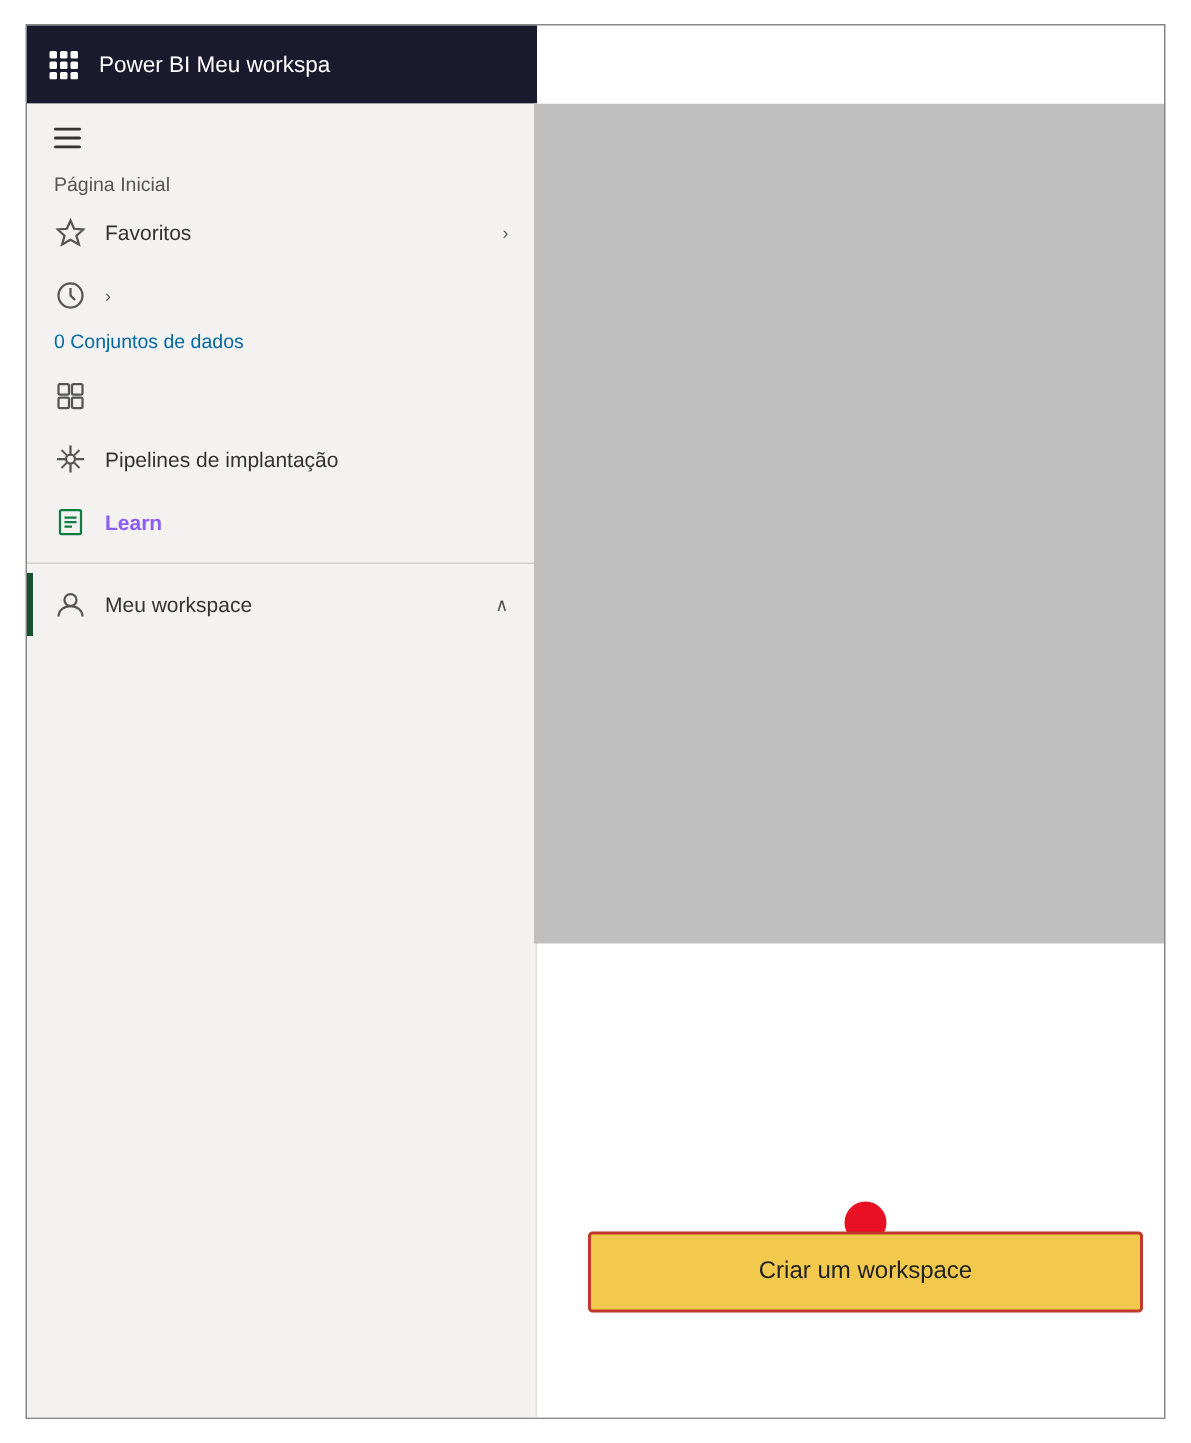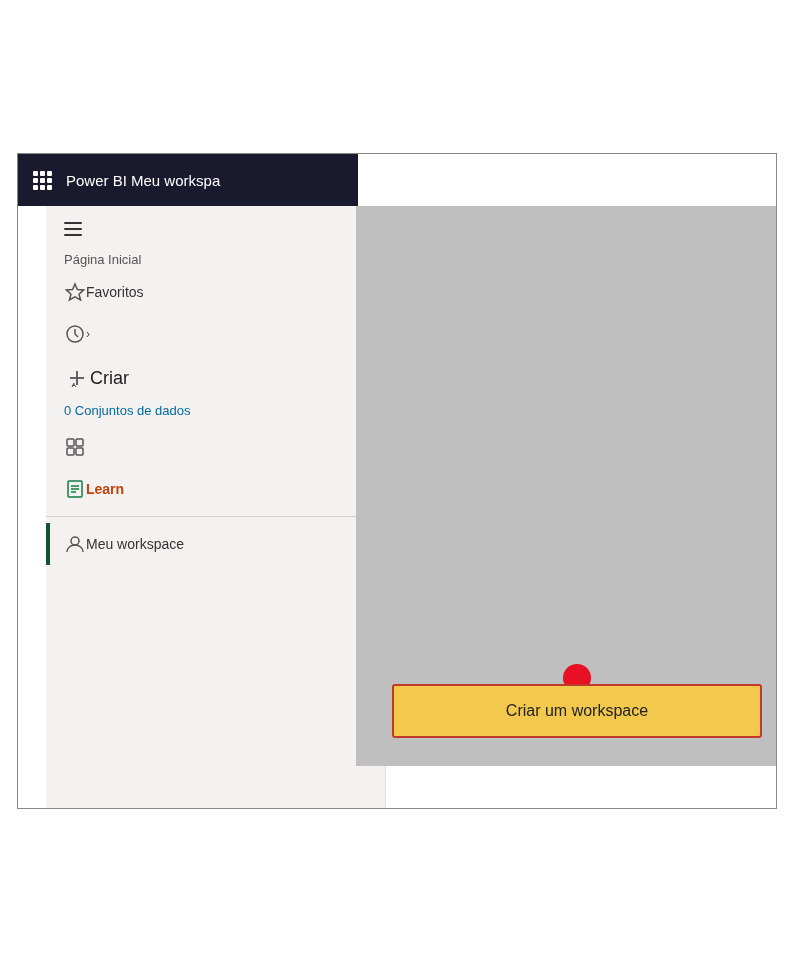--- a/index.html
+++ b/index.html
@@ -8,21 +8,21 @@
       font-family: 'Segoe UI', Arial, sans-serif;
       width: 794px;
       height: 962px;
       display: flex;
       align-items: center;
       justify-content: center;
     }
     .outer-border {
       border: 1.5px solid #888;
       width: 760px;
-      height: 656px;
+      height: 930px;
       position: relative;
       background: #fff;
       display: flex;
       flex-direction: column;
       justify-content: flex-end;
     }
     
     .header {
       background: #1a1a2e;
       height: 52px;
@@ -54,42 +54,41 @@
     
     .sidebar {
       width: 340px;
       background: #f3f2f1;
       flex-shrink: 0;
       display: flex;
       flex-direction: column;
       border-right: 1px solid #e0e0e0;
       height: 100%;
       overflow: hidden;
-      margin-left: 28px;
     }
     .hamburger-btn {
       padding: 16px 18px 8px 18px;
       cursor: pointer;
       color: #333;
       font-size: 18px;
       width: fit-content;
     }
     .nav-section-label {
       padding: 8px 18px 4px 18px;
       font-size: 13px;
       color: #555;
     }
     .nav-item {
       display: flex;
       align-items: center;
       padding: 10px 18px;
       cursor: pointer;
       color: #333;
       font-size: 14px;
-      gap: 0;
+      gap: 12px;
       position: relative;
       transition: background 0.1s;
     }
     .nav-item .nav-label {
       flex: 1;
     }
     .nav-item .chevron {
       color: #555;
       font-size: 12px;
     }
@@ -229,57 +228,56 @@
       <div class="nav-item">
         <span class="nav-icon">
           <svg width="20" height="20" viewBox="0 0 20 20" fill="none" stroke="#555" stroke-width="1.5">
             <circle cx="10" cy="10" r="8"></circle>
             <polyline points="10,5 10,10 13,13"></polyline>
           </svg>
         </span>
         <span class="chevron">›</span>
       </div>
 
-      <div class="nav-item criar">
-        <span class="nav-icon">
-          <svg width="26" height="26" viewBox="0 0 26 26" fill="none" stroke="#555" stroke-width="1.8">
-            <line x1="13" y1="6" x2="13" y2="20"></line>
-            <line x1="6" y1="13" x2="20" y2="13"></line>
-
-            <polyline points="10,18 8,22 10,20 12,22" fill="#555" stroke="#555" stroke-width="1"></polyline>
-          </svg>
-        </span>
-        <span class="nav-label">Criar</span>
-      </div>
 
       <div class="datasets-label">0 Conjuntos de dados</div>
 
       <div class="nav-item">
         <span class="nav-icon">
           <svg width="20" height="20" viewBox="0 0 20 20" fill="none" stroke="#555" stroke-width="1.5">
             <rect x="2" y="2" width="7" height="7" rx="1"></rect>
             <rect x="11" y="2" width="7" height="7" rx="1"></rect>
             <rect x="2" y="11" width="7" height="7" rx="1"></rect>
             <rect x="11" y="11" width="7" height="7" rx="1"></rect>
           </svg>
         </span>
       </div>
 
 
+      <div class="nav-item">
+        <span class="nav-icon">
+          <svg width="20" height="20" viewBox="0 0 20 20" fill="none" stroke="#555" stroke-width="1.5">
+            <circle cx="10" cy="10" r="3"></circle>
+            <path d="M10 1 L10 7 M10 13 L10 19 M1 10 L7 10 M13 10 L19 10"></path>
+            <path d="M4 4 L7.5 7.5 M12.5 12.5 L16 16 M16 4 L12.5 7.5 M7.5 12.5 L4 16" stroke-width="1.2"></path>
+          </svg>
+        </span>
+        <span class="nav-label">Pipelines de implantação</span>
+      </div>
 
       <div class="nav-item learn">
         <span class="nav-icon">
           <svg width="20" height="20" viewBox="0 0 20 20" fill="none" stroke="#107c41" stroke-width="1.5">
             <rect x="3" y="2" width="14" height="16" rx="1"></rect>
             <line x1="6" y1="7" x2="14" y2="7"></line>
             <line x1="6" y1="10" x2="14" y2="10"></line>
             <line x1="6" y1="13" x2="11" y2="13"></line>
           </svg>
         </span>
-        <span class="nav-label" style="color:#c2410c; font-weight:600;">Learn</span>
+        <span class="nav-label" style="color:#8b5cf6; font-weight:600;">Learn</span>
       </div>
 
       <div class="sidebar-divider"></div>
 
 
       <div class="nav-item meu-workspace">
         <span class="nav-icon">
           <svg width="20" height="20" viewBox="0 0 20 20" fill="none" stroke="#555" stroke-width="1.5">
             <circle cx="10" cy="7" r="4"></circle>
             <path d="M2 18c0-4 3.6-7 8-7s8 3 8 7"></path>

